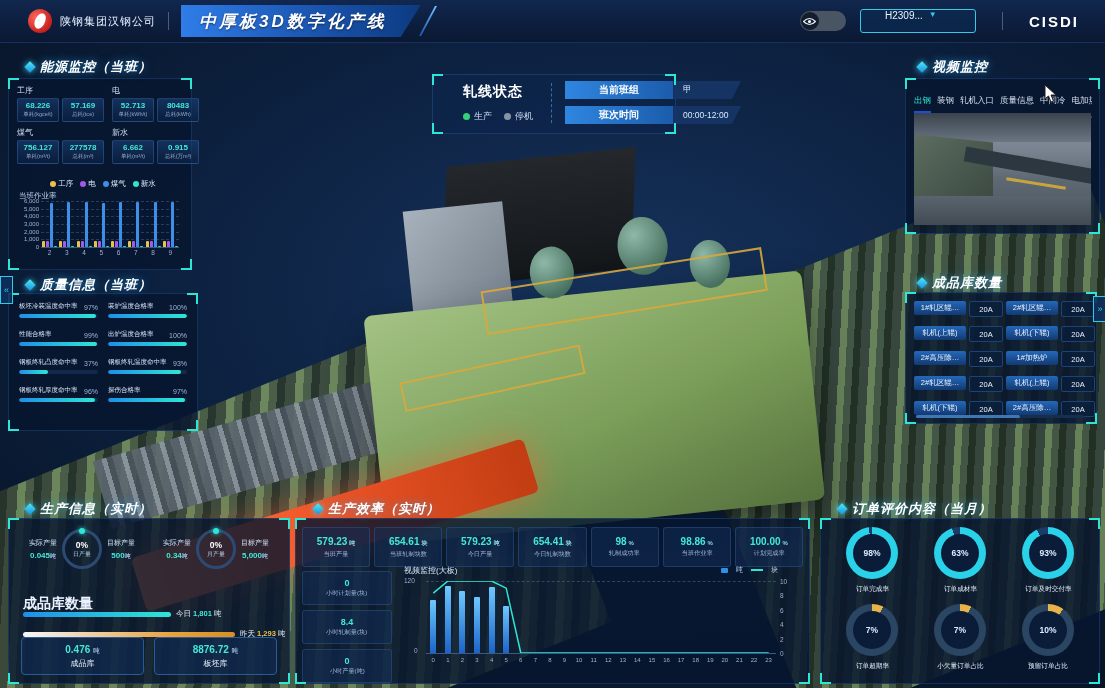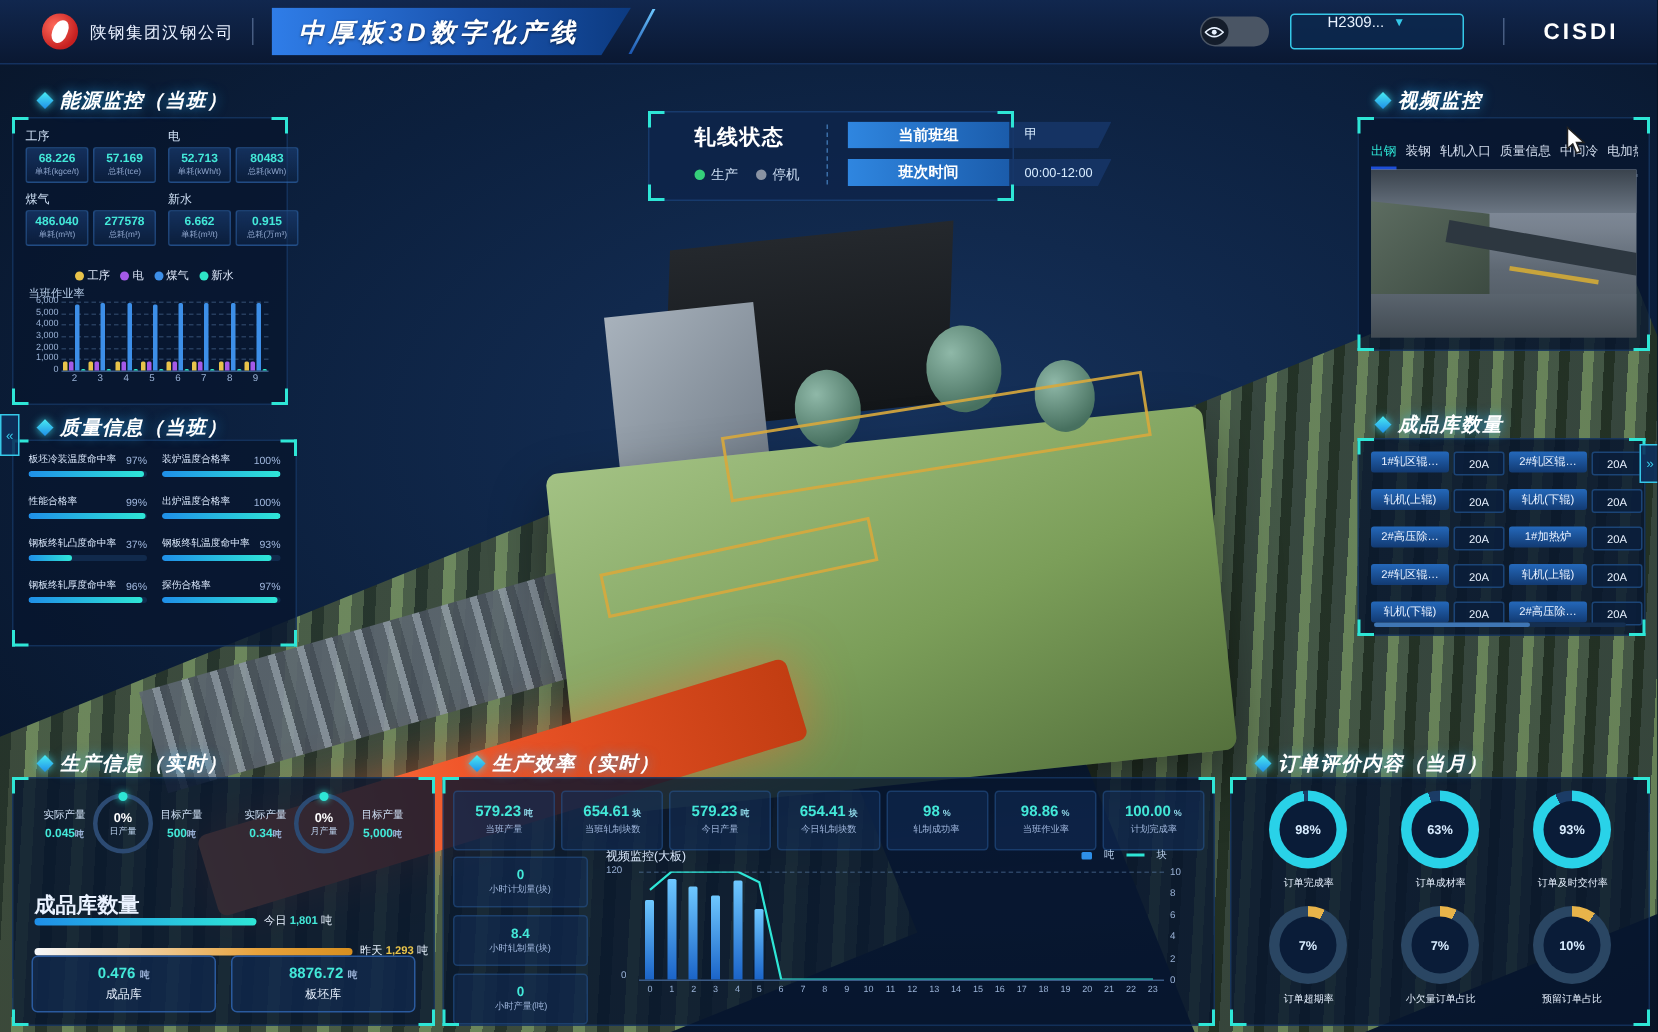--- a/index.html
+++ b/index.html
@@ -299,21 +299,21 @@
             <div class="ebox">
               <div class="v">80483</div>
               <div class="l">总耗(kWh)</div>
             </div>
           </div>
         </div>
         <div class="quad">
           <div class="qh">煤气</div>
           <div class="qrow">
             <div class="ebox">
-              <div class="v">486.040</div>
+              <div class="v">756.127</div>
               <div class="l">单耗(m³/t)</div>
             </div>
             <div class="ebox">
               <div class="v">277578</div>
               <div class="l">总耗(m³)</div>
             </div>
           </div>
         </div>
         <div class="quad">
           <div class="qh">新水</div>

